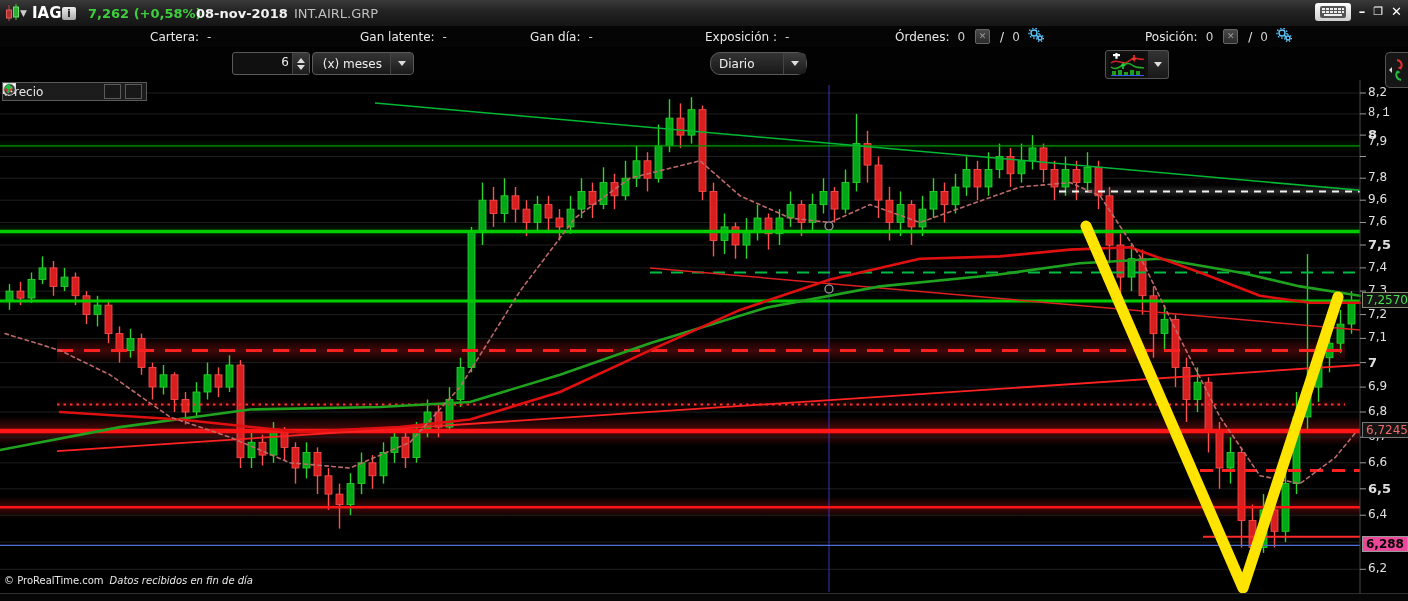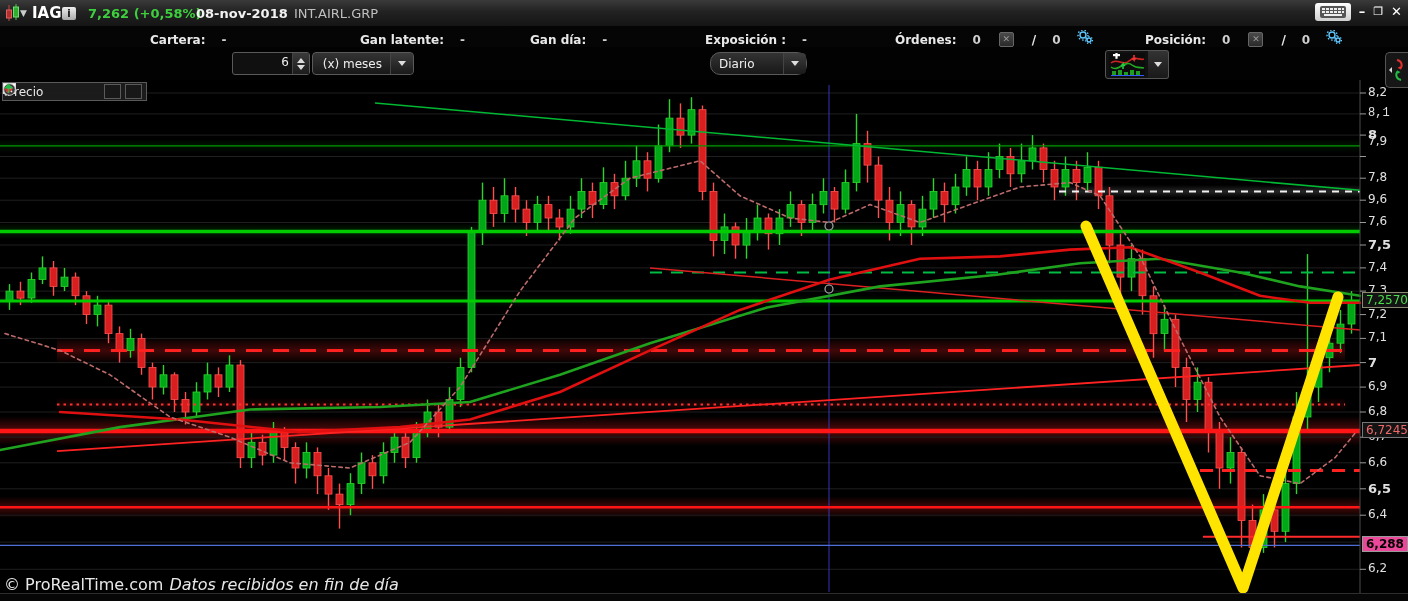--- a/index.html
+++ b/index.html
@@ -16,21 +16,21 @@
     color:#111;font-size:10px;font-weight:bold;display:flex;align-items:center;justify-content:center;}
   .lastprice{left:88px;color:#3ecf3e;font-weight:bold;font-size:13px;}
   .lastdate{left:196px;color:#f2f2f2;font-weight:bold;font-size:13px;}
   .instr{left:294px;color:#bfbfbf;font-size:13px;}
   .winbtns{position:absolute;right:6px;top:3px;display:flex;align-items:center;gap:8px;}
   .kbbtn{width:36px;height:18px;background:linear-gradient(#fff,#cfcfcf);border-radius:3px;
     display:flex;align-items:center;justify-content:center;}
   .wglyph{color:#fff;font-size:13px;font-weight:bold;line-height:18px;}
   
   .accountbar{position:absolute;left:0;top:26px;width:1408px;height:21px;background:#050505;}
-  .acc{position:absolute;top:0;height:21px;display:flex;align-items:flex-end;gap:16px;color:#e8e8e8;font-weight:bold;}
+  .acc{position:absolute;top:0;height:21px;display:flex;align-items:center;gap:8px;color:#e8e8e8;}
   .acc .val{color:#cfcfcf;}
   .mini-cancel{display:inline-block;width:13px;height:13px;border-radius:2px;margin:0 2px;
     background:linear-gradient(#4a4a4a,#2a2a2a);border:1px solid #666;color:#999;
     font-size:9px;line-height:12px;text-align:center;}
   
   .toolbar{position:absolute;left:0;top:47px;width:1408px;height:33px;background:#020202;}
   .spinner{position:absolute;left:232px;top:5px;width:76px;height:21px;background:#101010;
     border:1px solid #5a5a5a;border-radius:3px;display:flex;}
   .spinner .num{flex:1;text-align:right;padding:2px 3px 0 0;color:#eee;}
   .spin-arrows{width:16px;border-left:1px solid #444;display:flex;flex-direction:column;
@@ -59,21 +59,21 @@
   .panelbar .plabel{color:#e8e8e8;}
   .picon{display:flex;align-items:center;justify-content:center;width:15px;height:13px;}
   .axis-labels{position:absolute;left:1360px;top:0;width:48px;height:513px;z-index:10;}
   .tick-label{position:absolute;left:8px;color:#e0e0e0;font-size:12px;white-space:nowrap;}
   .tick-label.bold{font-weight:bold;font-size:13px;}
   .price-tag{position:absolute;left:2px;padding:0 3px;font-size:12px;border:1px solid #8a8a70;
     background:#141414;white-space:nowrap;z-index:12;}
   .tag-current{color:#4ade4a;}
   .tag-stop{color:#ee6a6a;border-color:#777;}
   .tag-alert{background:#ec4899;color:#000;border-color:#999;font-weight:bold;}
-  .chart-footer{position:absolute;left:4px;top:495px;z-index:15;color:#e8e8e8;font-size:16px;}
+  .chart-footer{position:absolute;left:4px;top:495px;z-index:15;color:#e8e8e8;font-size:10px;}
   .chart-footer .ital{font-style:italic;margin-left:6px;}
   .bottomstrip{position:absolute;left:0;top:593px;width:1408px;height:8px;background:#060606;border-top:1px solid #2e2e2e;}
 </style>
 </head>
 <body>
 
 <div class="app">
 
   <div class="titlebar">
     <div class="cell" style="left:5px;">

